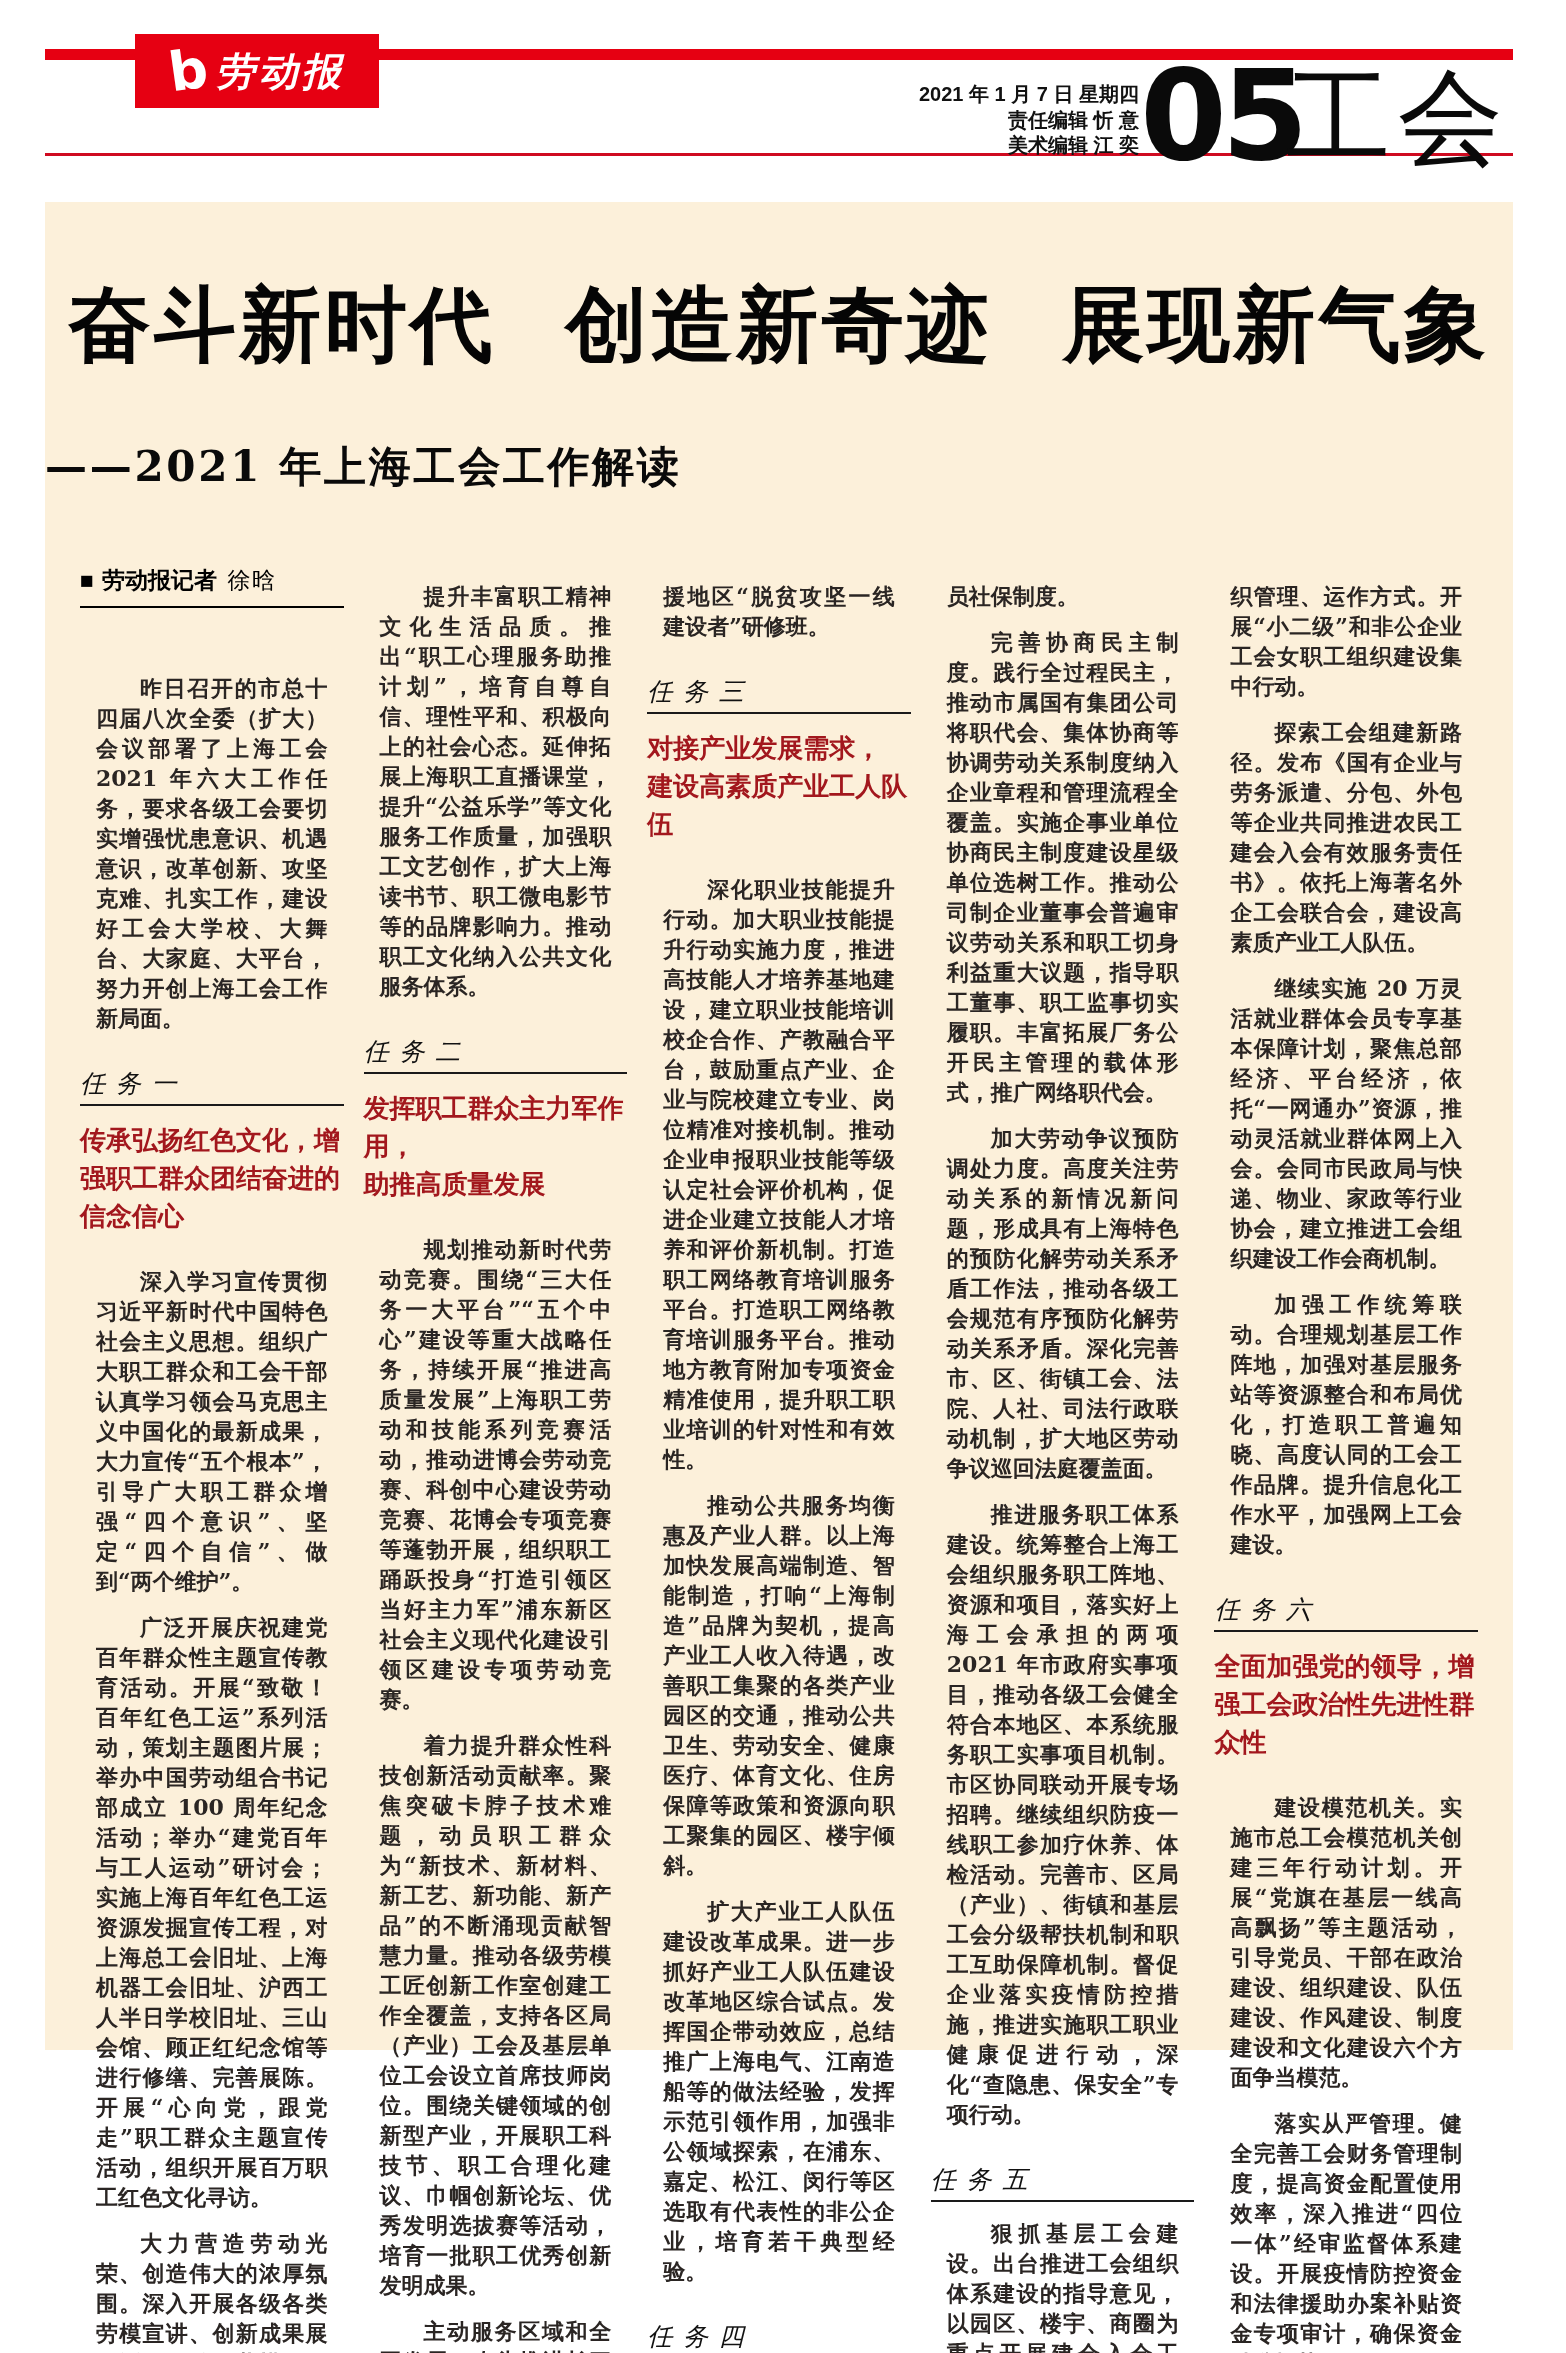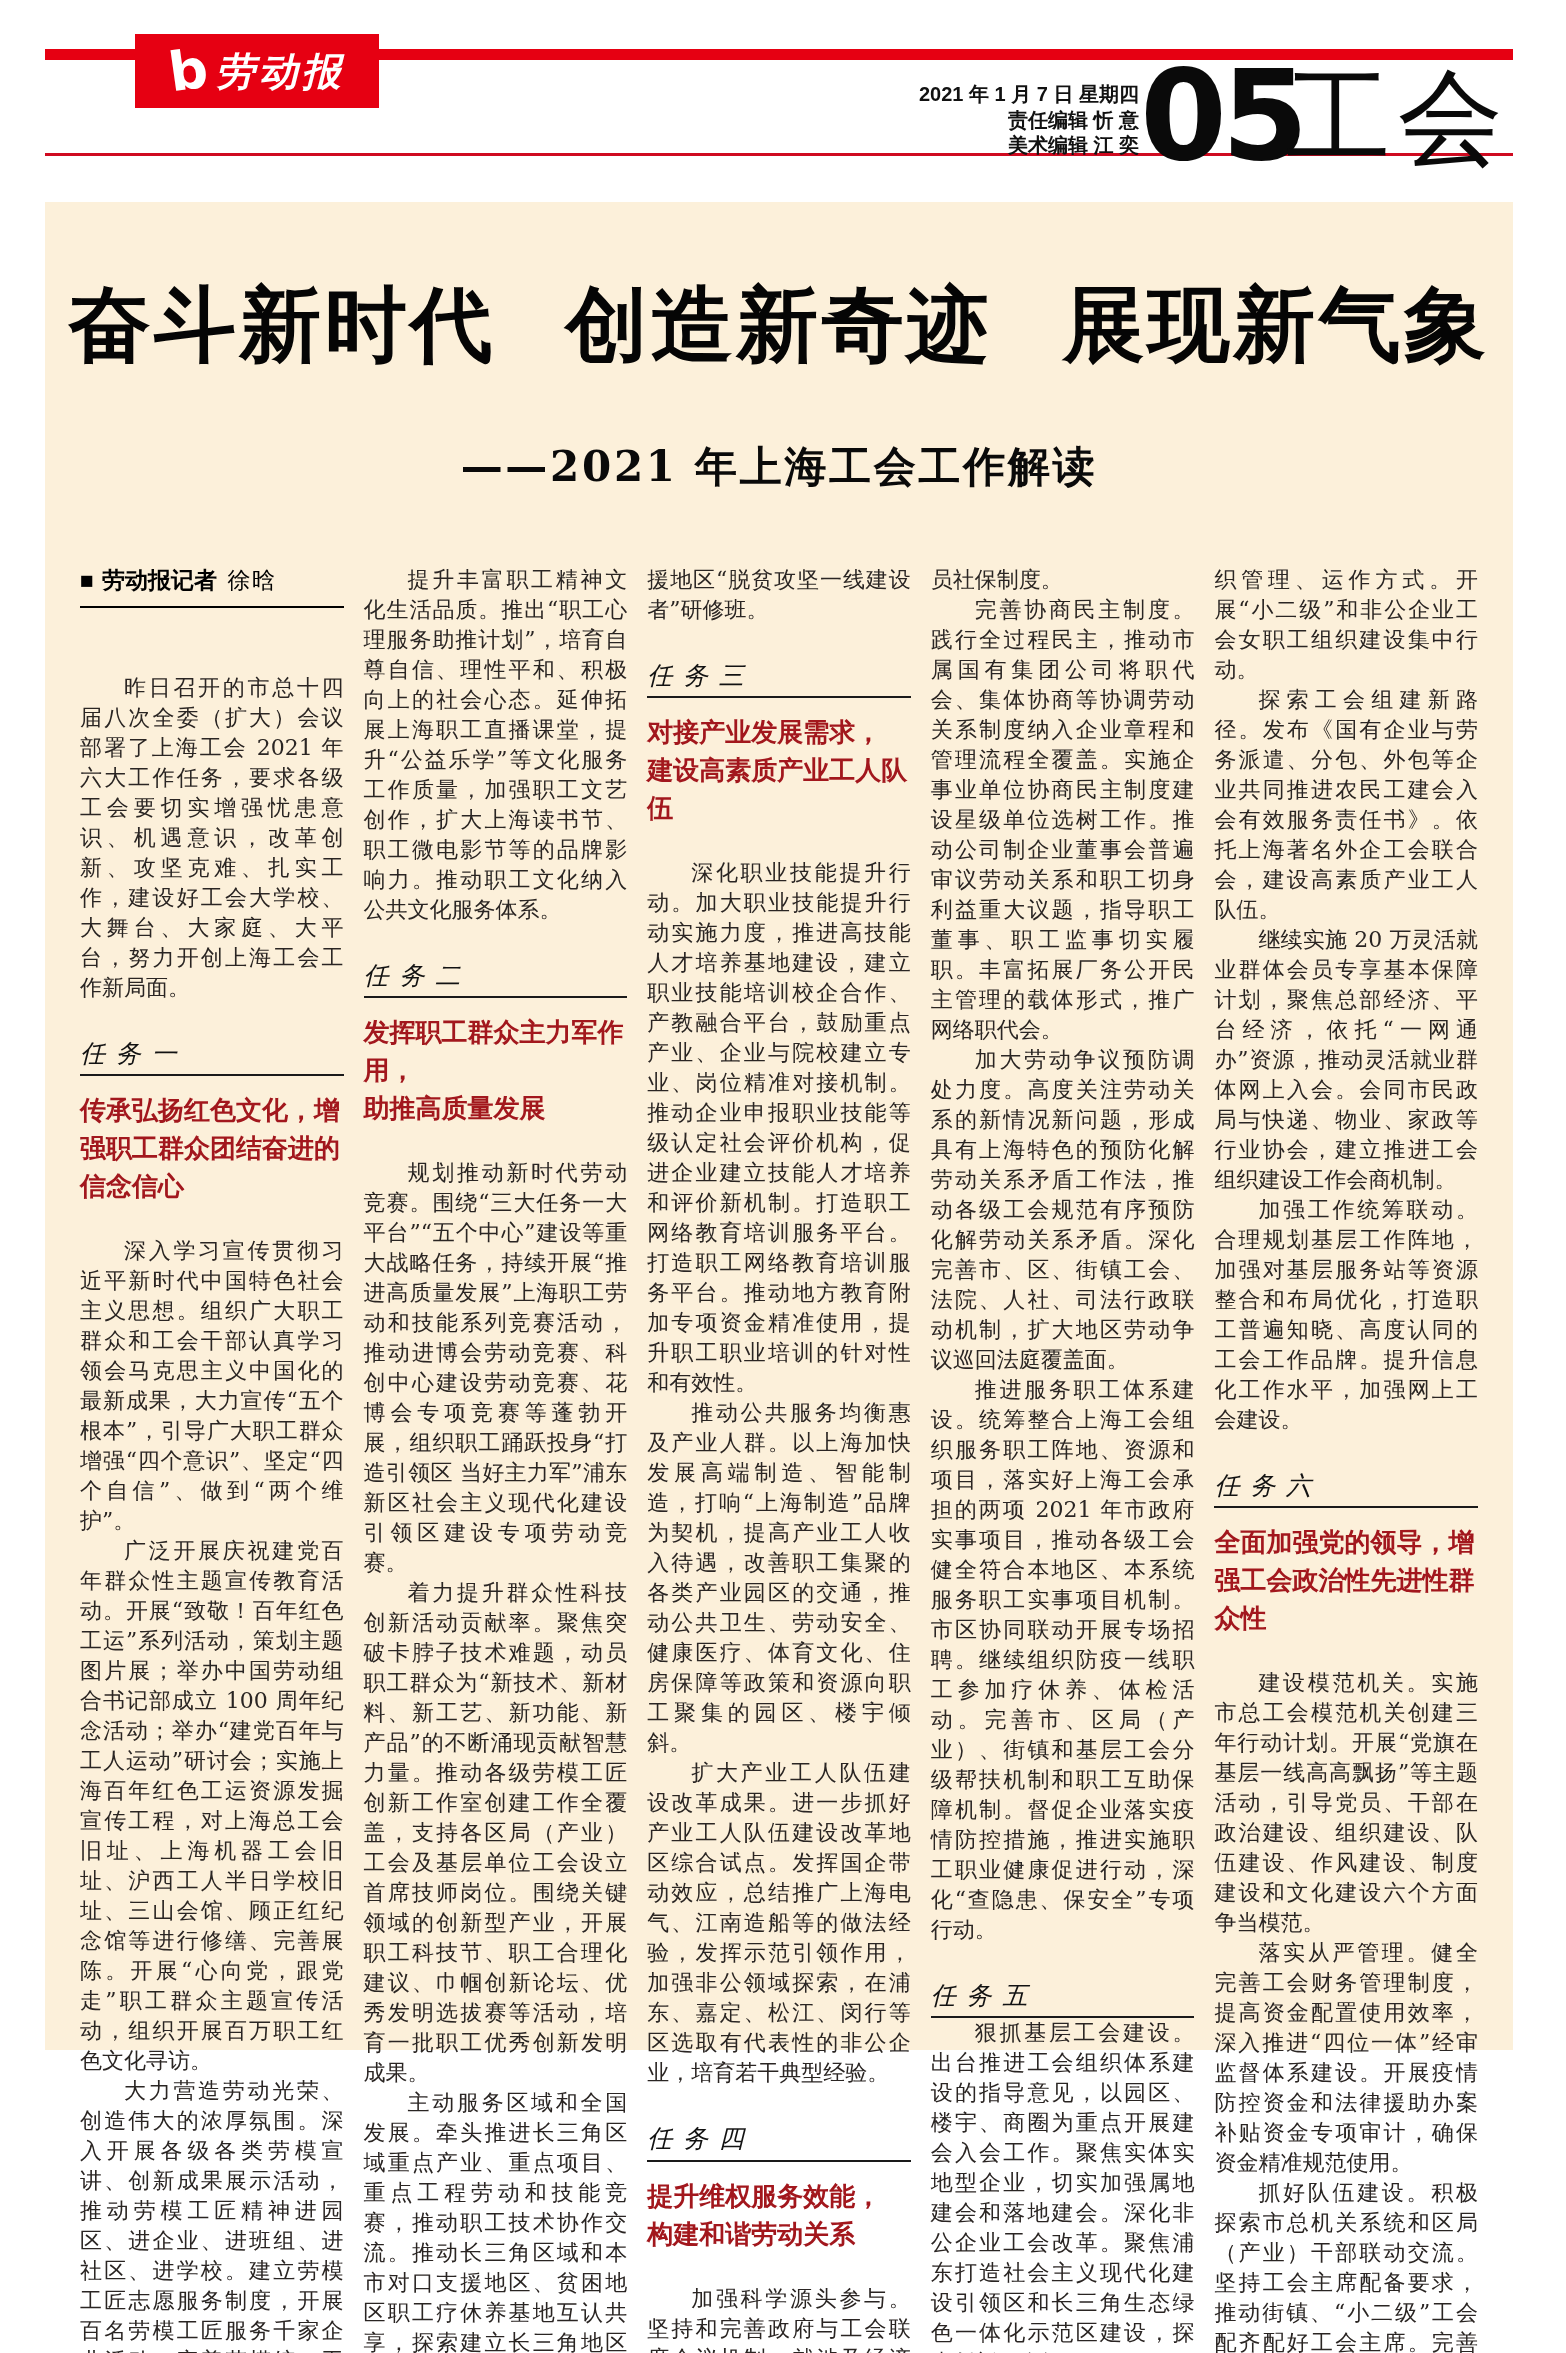--- a/index.html
+++ b/index.html
@@ -19,29 +19,29 @@
   .page-no{position:absolute;left:1140px;top:53px;font-family:"DejaVu Sans","Liberation Sans",sans-serif;
            font-weight:900;font-size:125px;line-height:125px;letter-spacing:-5.4px;color:#0a0a0a;z-index:3;}
   .section-name{position:absolute;left:1286px;top:62px;font-weight:500;font-size:105px;line-height:112px;
                 letter-spacing:6.7px;color:#0a0a0a;z-index:3;}
   .thin-line{position:absolute;left:45px;top:153px;width:1468px;height:2.7px;background:#cf0a20;z-index:1;}
 
   
   .panel{position:absolute;left:45px;top:202px;width:1468px;height:1848px;background:#fcf0da;}
   .headline{margin:0;padding-top:69px;text-align:center;font-weight:900;font-size:82px;
             letter-spacing:3.4px;word-spacing:38px;color:#050505;}
-  .subtitle{margin:58px 0 0;text-align:center;font-weight:700;font-size:42px;letter-spacing:2.7px;color:#0a0a0a;}
+  .subtitle{margin:58px 0 0;text-align:left;font-weight:700;font-size:42px;letter-spacing:2.7px;color:#0a0a0a;}
   .columns{display:flex;gap:20px;padding:0 35px;margin-top:70px;}
   .column{flex:1 1 0;min-width:0;font-size:22px;line-height:30px;text-align:justify;color:#2a2523;}
 
   .byline{font-family:"Liberation Sans","DejaVu Sans",sans-serif;font-weight:700;font-size:23px;color:#000;
           border-bottom:2px solid #000;padding-bottom:10.8px;margin-bottom:65px;
           display:flex;align-items:center;gap:8px;}
   .byline .name{font-weight:400;margin-left:2.7px;letter-spacing:1.3px;}
-  .para{margin:0;}
+  .para{margin:16px;font-weight:bold;}
   .para.indent{text-indent:2em;}
   .task-label{margin-top:36px;border-bottom:2px solid #1a1a1a;padding-bottom:5.4px;
               font-style:italic;font-size:25px;letter-spacing:10.8px;color:#121212;}
   .section-title{margin:15px 0 31px;font-family:"Liberation Sans","DejaVu Sans",sans-serif;
                  font-weight:800;font-size:26px;line-height:38px;color:#a2171d;
                  white-space:pre-line;text-align:left;}
 </style>
 </head>
 <body>
 

